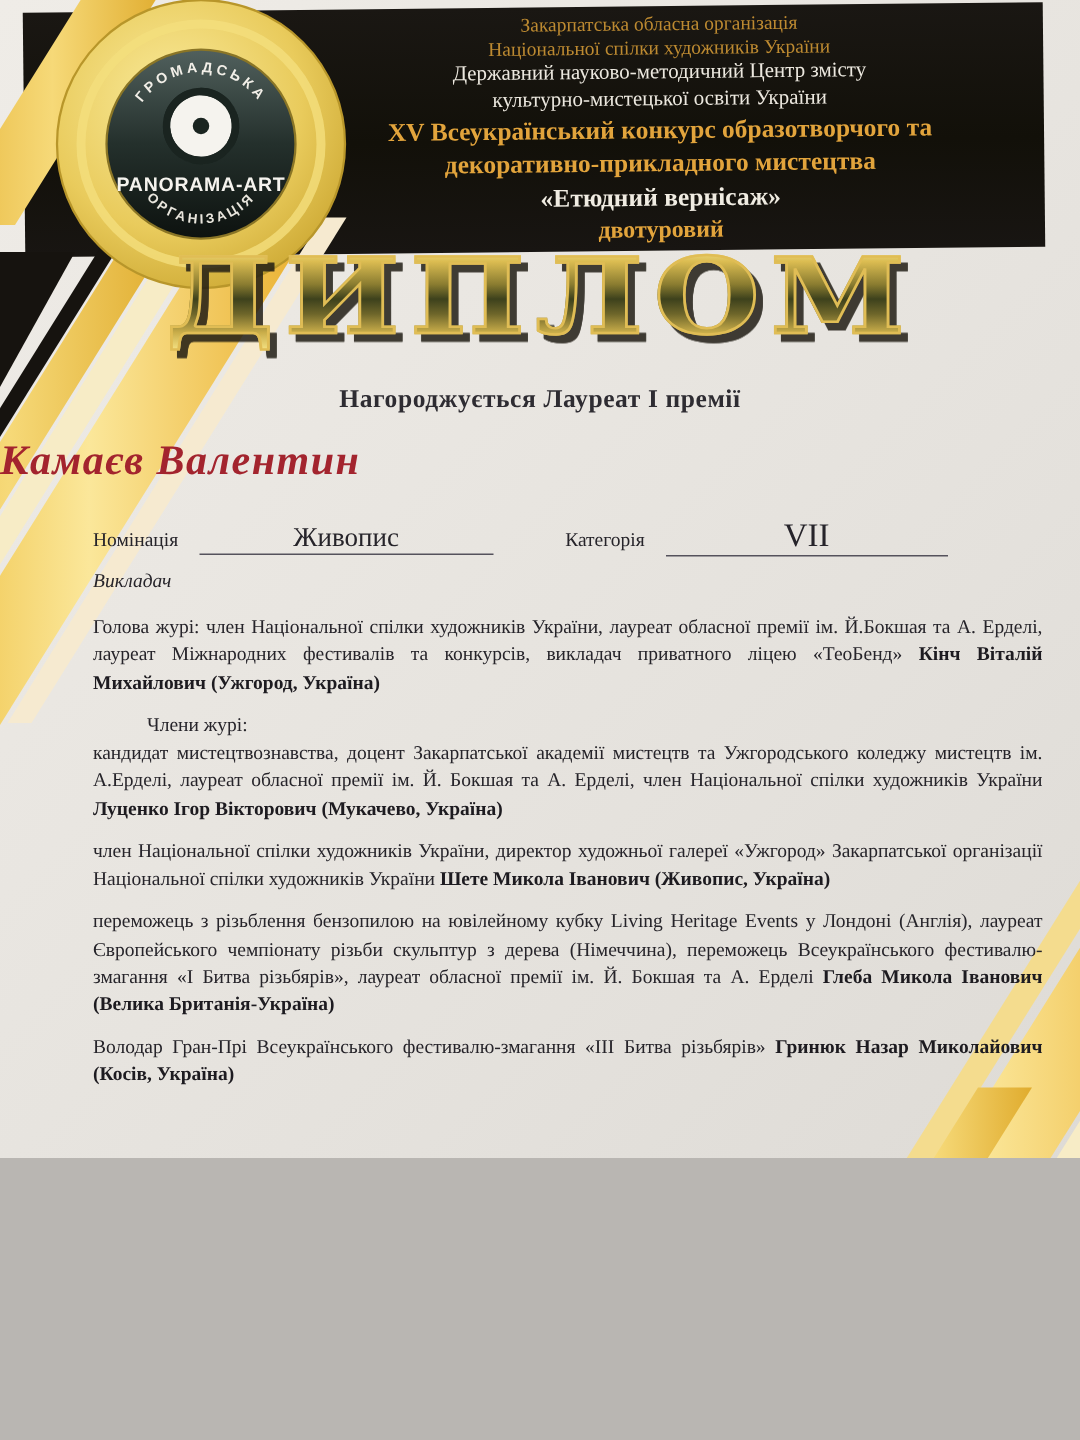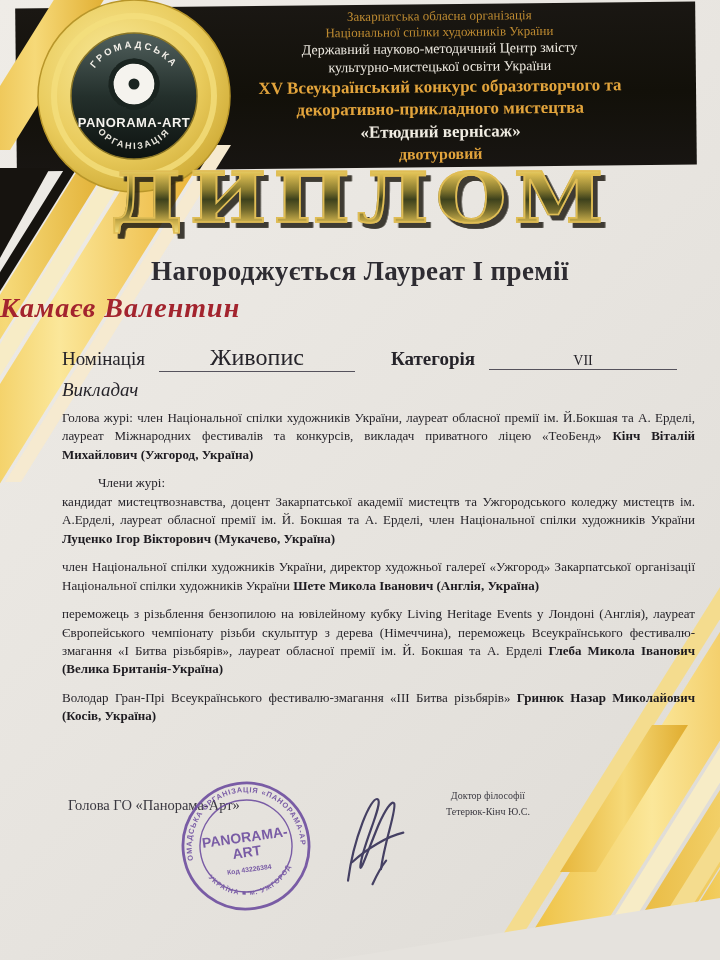--- a/index.html
+++ b/index.html
@@ -1,17 +1,17 @@
 <!DOCTYPE html>
 <html><head>
 <meta charset="utf-8">
 <style>
   html,body{margin:0;padding:0;}
   body{background:#b9b6b2;font-family:"Liberation Serif",serif;}
-  .page{position:relative;width:720px;height:960px;overflow:hidden;
+  .page{position:relative;width:720px;height:772px;overflow:hidden;
         background:linear-gradient(135deg,#efece7 0%,#e9e6e1 40%,#e4e1dc 70%,#dedbd6 100%);}
   .decor{position:absolute;left:0;top:0;width:720px;height:960px;z-index:3;pointer-events:none;}
   
   .banner{position:absolute;left:16px;top:5px;width:680px;height:163px;z-index:2;
           background:linear-gradient(180deg,#1a1713 0%,#121009 55%,#181512 100%);
           transform:rotate(-0.6deg);
           display:flex;flex-direction:column;justify-content:center;align-items:center;
           padding-left:168px;box-sizing:border-box;text-align:center;}
   .banner .l-dim{font-family:"Liberation Serif",serif;font-size:13px;color:#bd8a31;line-height:16px;}
   .banner .l-white{font-family:"Liberation Serif",serif;font-size:14px;color:#ece8df;line-height:18px;}
@@ -23,31 +23,31 @@
   
   .title-wrap{position:absolute;left:0;right:0;top:163px;text-align:center;z-index:5;}
   .title{display:inline-block;font-family:"DejaVu Serif",serif;font-weight:700;font-size:70px;
          letter-spacing:6px;line-height:1;
          background:linear-gradient(180deg,#f8ef9e 0%,#dcbd52 16%,#8a7c30 38%,#3d411c 52%,#6d652a 66%,#caae4a 84%,#f4e182 100%);
          -webkit-background-clip:text;background-clip:text;color:transparent;
          -webkit-text-stroke:1.6px #e0bd55;
          filter:drop-shadow(4px 5px 0px rgba(32,28,20,0.85));
          transform:scaleX(1.16);}
   .subtitle{position:absolute;left:0;right:0;top:256px;text-align:center;z-index:5;
-            font-size:27px;font-weight:bold;color:#2e2c32;letter-spacing:0.4px;}
+            font-size:17px;font-weight:bold;color:#2e2c32;letter-spacing:0.4px;}
   .recipient{position:absolute;left:0;right:0;top:292px;z-index:5;
              font-size:28px;font-weight:bold;font-style:italic;color:#a3242e;letter-spacing:1px;}
   
   .row1{position:absolute;left:62px;right:28px;top:344px;z-index:5;display:flex;align-items:baseline;}
   .row2{position:absolute;left:62px;right:28px;top:379px;z-index:5;display:flex;align-items:baseline;font-style:italic;}
-  .flabel{font-size:19px;color:#26242a;white-space:nowrap;}
+  .flabel{font-size:13px;color:#26242a;white-space:nowrap;}
   .fline{border-bottom:1.4px solid #55525c;text-align:center;color:#26242a;}
-  .v-nom{width:196px;margin-left:14px;font-size:24px;}
-  .v-cat{width:188px;margin-left:14px;font-size:14px;}
-  .lab-cat{margin-left:36px;font-weight:bold;}
+  .v-nom{width:196px;margin-left:14px;font-size:18px;}
+  .v-cat{width:188px;margin-left:14px;font-size:22px;}
+  .lab-cat{margin-left:48px;}
   .v-teacher{flex:1;margin-left:10px;font-size:13.5px;white-space:nowrap;overflow:hidden;}
   
   .jury{position:absolute;left:62px;right:25px;top:409px;z-index:5;
         font-size:13px;line-height:1.42;color:#26242a;text-align:justify;}
   .jury p{margin:0 0 10px 0;}
   .jury p.gap-top{margin-top:7px;}
   .jury .lead{display:block;text-align:left;margin-left:36px;}
   .jury b{color:#1d1b20;}
   
   .foot-left{position:absolute;left:68px;top:797px;z-index:5;font-size:14.5px;color:#3a3840;}
@@ -165,21 +165,21 @@
       <span>Голова журі:  член Національної спілки художників України, лауреат обласної премії ім. Й.Бокшая та А. Ерделі, лауреат Міжнародних фестивалів та конкурсів, викладач приватного ліцею «ТеоБенд»</span>
       <b>Кінч Віталій Михайлович (Ужгород, Україна)</b>
     </p>
     <p>
       <span class="lead">Члени журі:</span>
       <span>кандидат мистецтвознавства, доцент Закарпатської академії мистецтв та Ужгородського коледжу мистецтв ім. А.Ерделі, лауреат обласної премії ім. Й. Бокшая та А. Ерделі, член Національної спілки художників України</span>
       <b>Луценко Ігор Вікторович (Мукачево, Україна)</b>
     </p>
     <p>
       <span>член Національної спілки художників України, директор художньої галереї «Ужгород» Закарпатської організації Національної спілки художників України</span>
-      <b>Шете Микола Іванович (Англія, Україна)</b>
+      <b>Шете Микола Іванович (Живопис, Україна)</b>
     </p>
     <p>
       <span>переможець з різьблення бензопилою на ювілейному кубку Living Heritage Events у Лондоні (Англія), лауреат Європейського чемпіонату різьби скульптур з дерева (Німеччина), переможець Всеукраїнського фестивалю-змагання «І Битва різьбярів», лауреат обласної премії ім. Й. Бокшая та А. Ерделі</span>
       <b>Глеба Микола Іванович (Велика Британія-Україна)</b>
     </p>
     <p class="gap-top">
       <span>Володар Гран-Прі Всеукраїнського фестивалю-змагання «ІІІ Битва різьбярів»</span>
       <b>Гринюк Назар Миколайович (Косів, Україна)</b>
     </p>
   </div>

